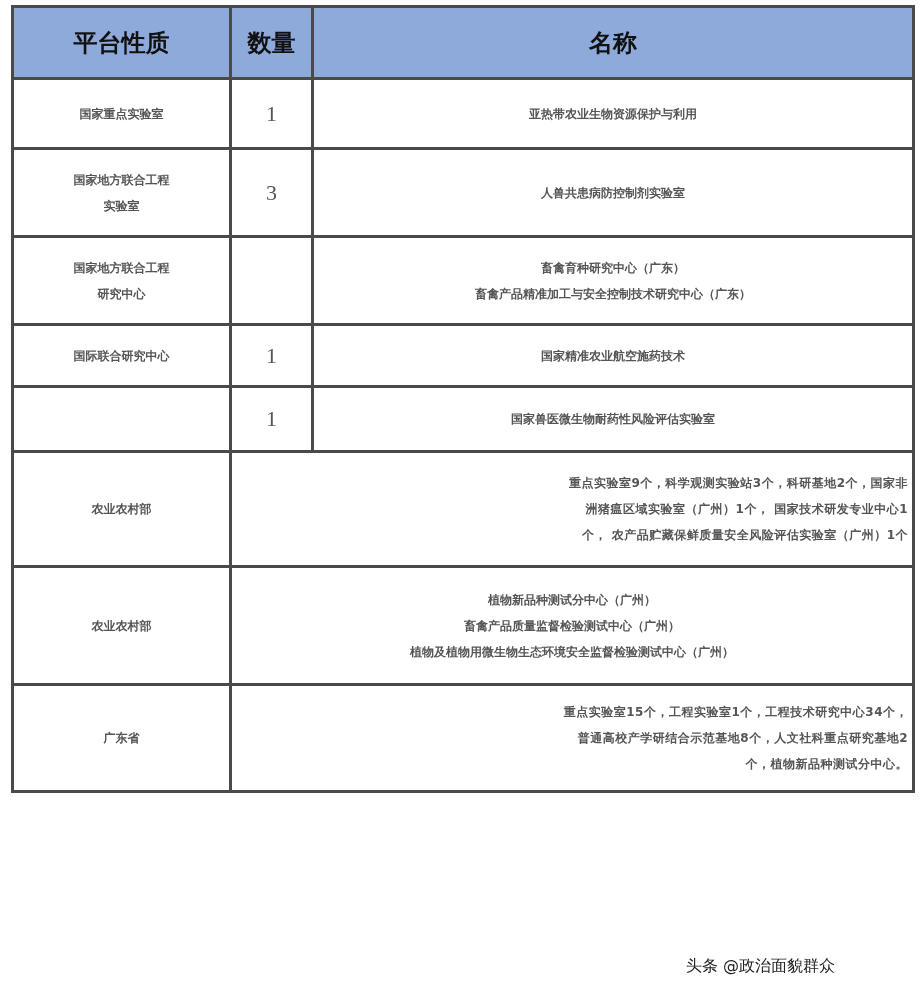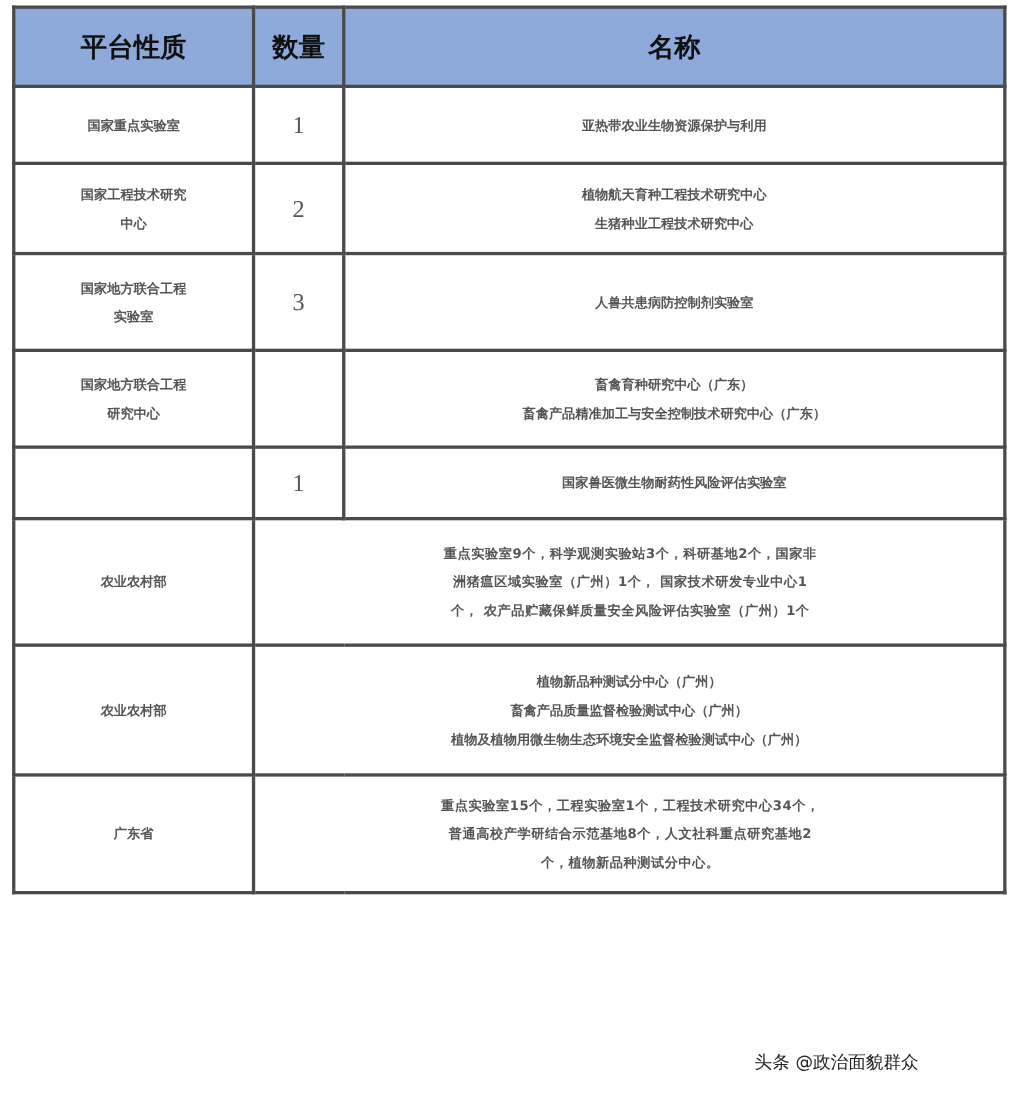--- a/index.html
+++ b/index.html
@@ -35,21 +35,21 @@
       font-size: 12px;
       line-height: 26px;
     }
     th {
       background: #8eaadb;
       color: #111111;
       font-size: 24px;
       height: 69px;
     }
     td.left-text {
-      text-align: center;
+      text-align: right;
       padding-left: 6px;
       padding-right: 4px;
       letter-spacing: 0.5px;
     }
     td.count {
       font-weight: normal;
       font-family: "Liberation Serif", serif;
       font-size: 22px;
       color: #555555;
     }
@@ -83,50 +83,46 @@
       </tr>
     </thead>
     <tbody>
       <tr style="height:70px">
         <td>国家重点实验室</td>
         <td class="count">1</td>
         <td>
           <span class="line">亚热带农业生物资源保护与利用</span>
         </td>
       </tr>
-      <tr style="height:82px">
-        <td>
-          <span class="line">国家工程技术研究</span>
-          <span class="line">中心</span>
-        </td>
-        <td class="count">2</td>
-        <td>
-          <span class="line">植物航天育种工程技术研究中心</span>
-          <span class="line">生猪种业工程技术研究中心</span>
-        </td>
-      </tr>
       <tr style="height:88px">
         <td>
           <span class="line">国家地方联合工程</span>
           <span class="line">实验室</span>
         </td>
         <td class="count">3</td>
         <td>
           <span class="line">人兽共患病防控制剂实验室</span>
         </td>
       </tr>
       <tr style="height:88px">
         <td>
           <span class="line">国家地方联合工程</span>
           <span class="line">研究中心</span>
         </td>
         <td class="count"></td>
         <td>
           <span class="line">畜禽育种研究中心（广东）</span>
           <span class="line">畜禽产品精准加工与安全控制技术研究中心（广东）</span>
+        </td>
+      </tr>
+      <tr style="height:62px">
+        <td>国际联合研究中心</td>
+        <td class="count">1</td>
+        <td>
+          <span class="line">国家精准农业航空施药技术</span>
         </td>
       </tr>
       <tr style="height:65px">
         <td></td>
         <td class="count">1</td>
         <td>
           <span class="line">国家兽医微生物耐药性风险评估实验室</span>
         </td>
       </tr>
 

